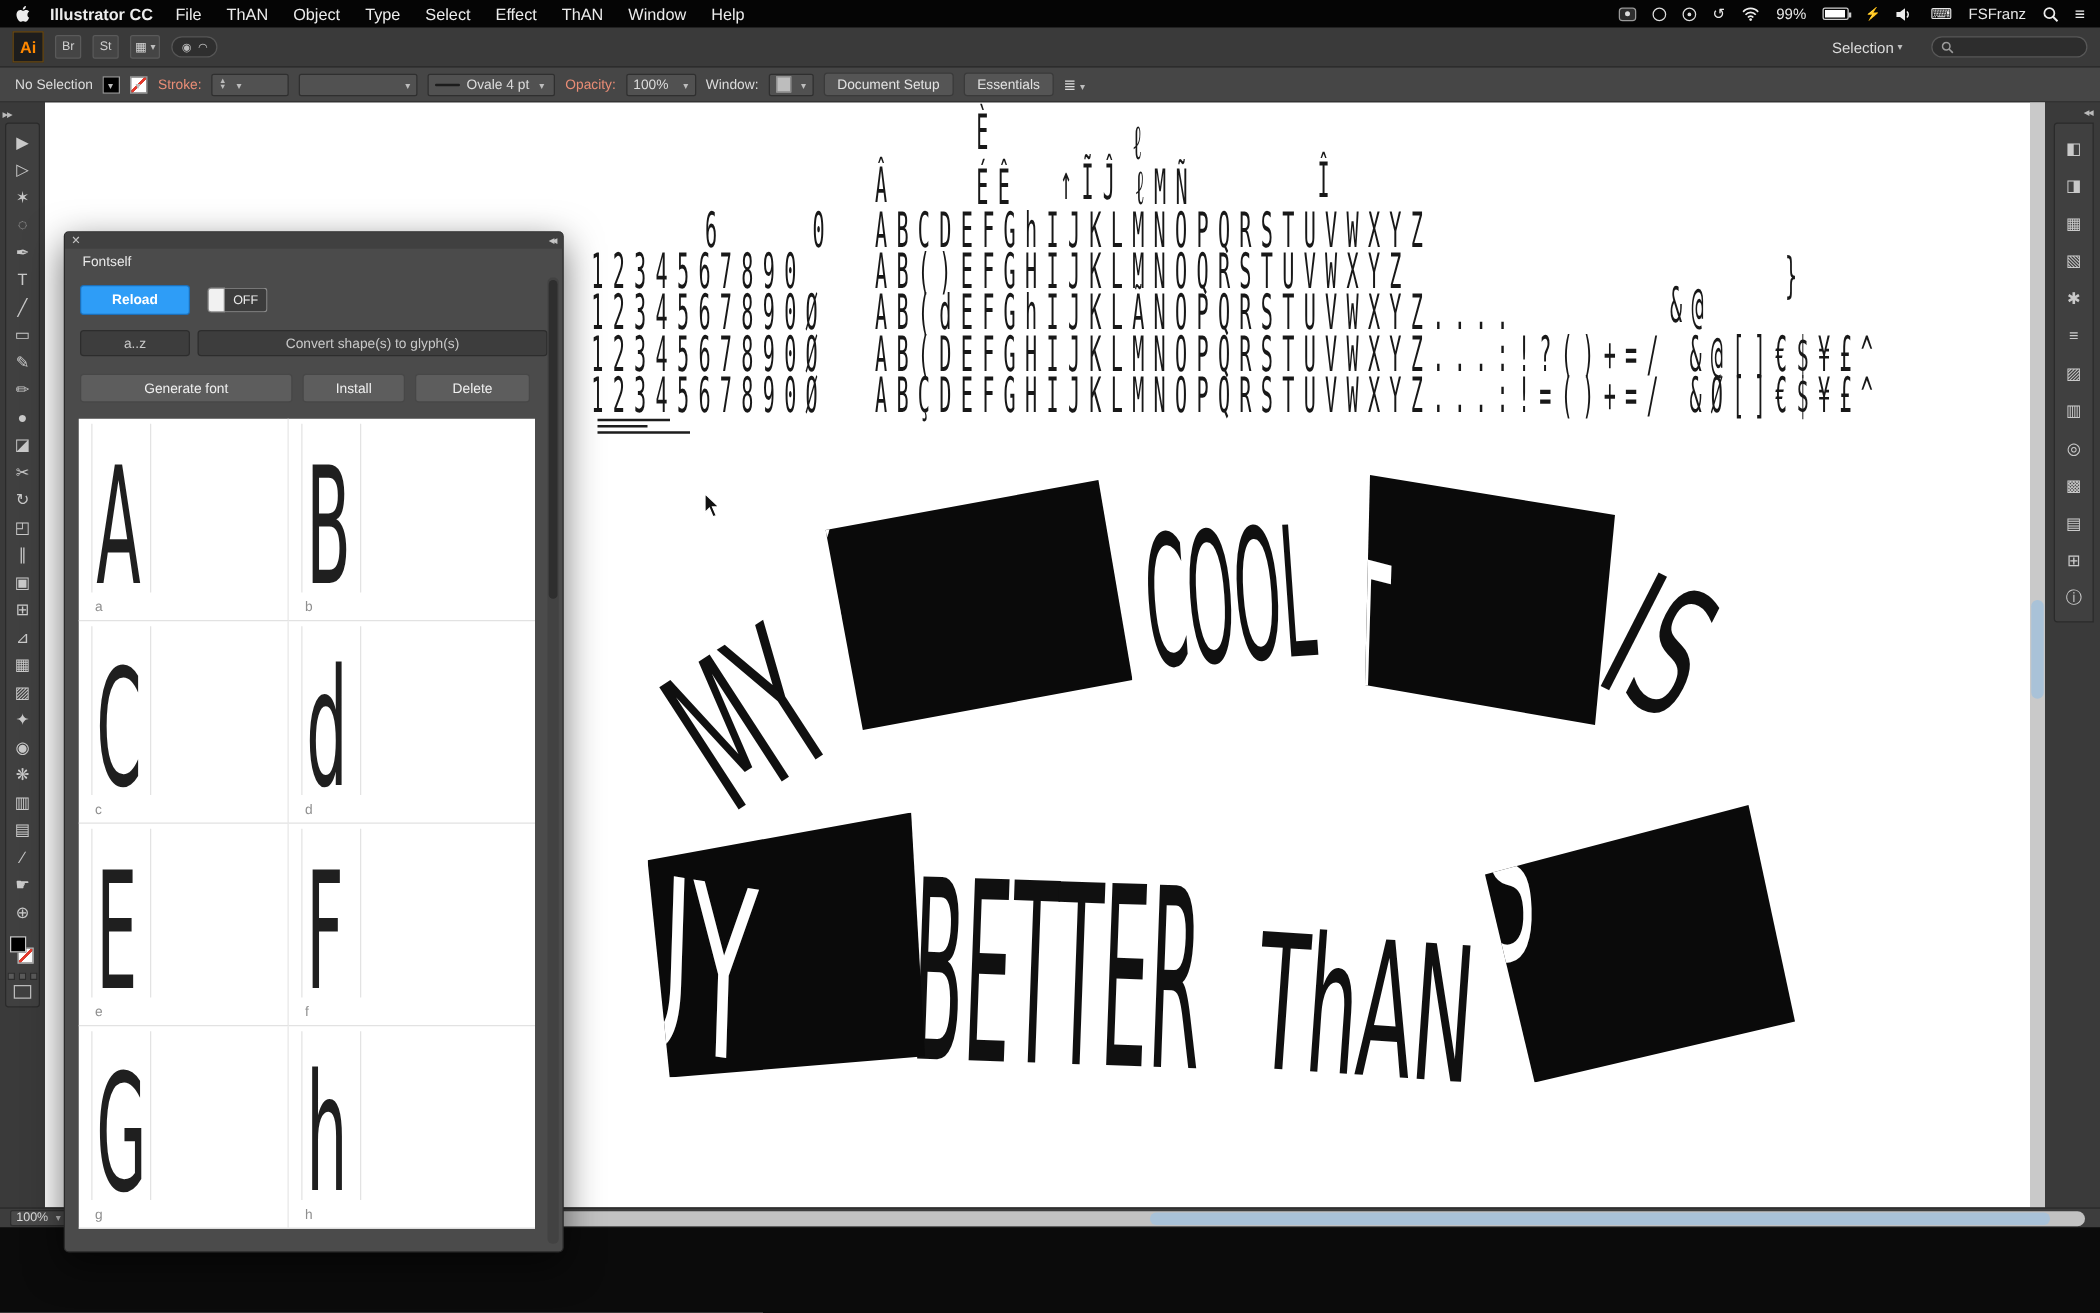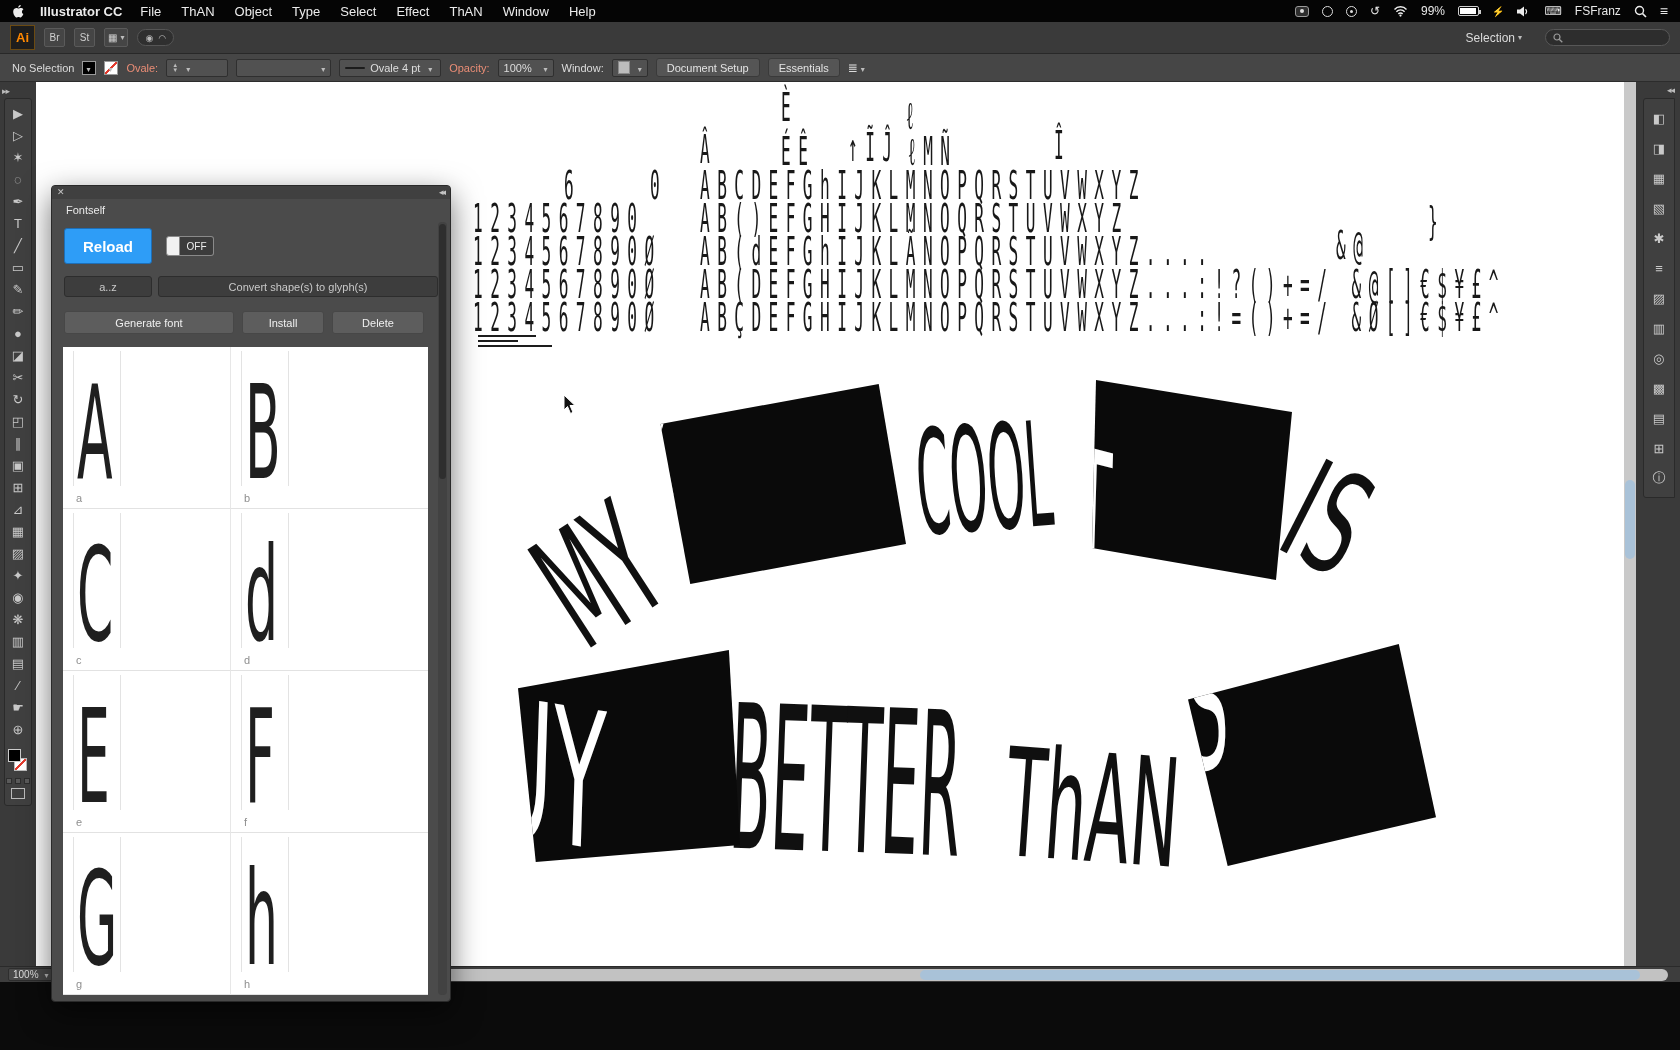--- a/index.html
+++ b/index.html
@@ -97,22 +97,22 @@
   .cursor { position:absolute; left:527px; top:313px; }
 
   
   .fontself { position:absolute; left:51px; top:103px; width:400px; height:817px; background:#4b4b4b;
               border:1px solid #2a2a2a; border-radius:4px; box-shadow:0 10px 30px rgba(0,0,0,.55); z-index:20; }
   .p-header { height:13px; background:#404040; border-radius:3px 3px 0 0; position:relative; }
   .p-close { position:absolute; left:5px; top:1px; color:#c4c4c4; font-size:9px; }
   .p-collapse { position:absolute; right:6px; top:1px; color:#c4c4c4; font-size:9px; letter-spacing:-2px; }
   .p-tab { height:21px; display:flex; align-items:center; padding-left:14px; color:#e9e9e9; font-size:11px; }
   .p-row1 { display:flex; align-items:center; gap:14px; padding:8px 12px 0 12px; }
-  .btn-reload { width:88px; height:36px; background:#2e9df7; border:1px solid #1d6fb8; border-radius:3px;
-                color:#fff; font-weight:bold; font-size:15px; display:flex; align-items:center; justify-content:center; }
+  .btn-reload { width:88px; height:24px; background:#2e9df7; border:1px solid #1d6fb8; border-radius:3px;
+                color:#fff; font-weight:bold; font-size:11px; display:flex; align-items:center; justify-content:center; }
   .tog { display:flex; width:48px; height:20px; }
   .tog-nub { width:14px; background:#f1f1f1; border:1px solid #8a8a8a; border-radius:3px 0 0 3px; }
   .tog-label { flex:1; background:#3c3c3c; border:1px solid #8a8a8a; border-left:0; border-radius:0 3px 3px 0;
                color:#ededed; font-size:10px; display:flex; align-items:center; justify-content:center; }
   .p-row2 { display:flex; gap:6px; padding:12px 12px 0 12px; }
   .btn-dark { height:21px; background:#3d3d3d; border:1px solid #2d2d2d; border-radius:3px; color:#c9c9c9;
               font-size:11px; display:flex; align-items:center; justify-content:center; }
   .btn-az { width:88px; }
   .btn-convert { flex:1; }
   .p-row3 { display:flex; gap:8px; padding:14px 12px 0 12px; }
@@ -219,21 +219,21 @@
             <line x1="6.2" y1="6.2" x2="9.3" y2="9.3" stroke="#9a9a9a" stroke-width="1.3"></line>
           </svg>
       </span>
     </div>
   </div>
 
   <div class="controlbar">
     <span>No Selection</span>
     <span class="sw fill caret"></span>
     <span class="sw stroke caret"></span>
-    <span class="cb-red">Ovale:</span>
+    <span class="cb-red">Stroke:</span>
     <span class="combo" style="width:62px">
         <span class="stepper">
           <span>▲</span>
           <span>▼</span>
         </span>
         <span class="caret"></span>
       </span>
     <span class="combo" style="width:95px">
         <span class="caret" style="margin-left:auto"></span>
       </span>

